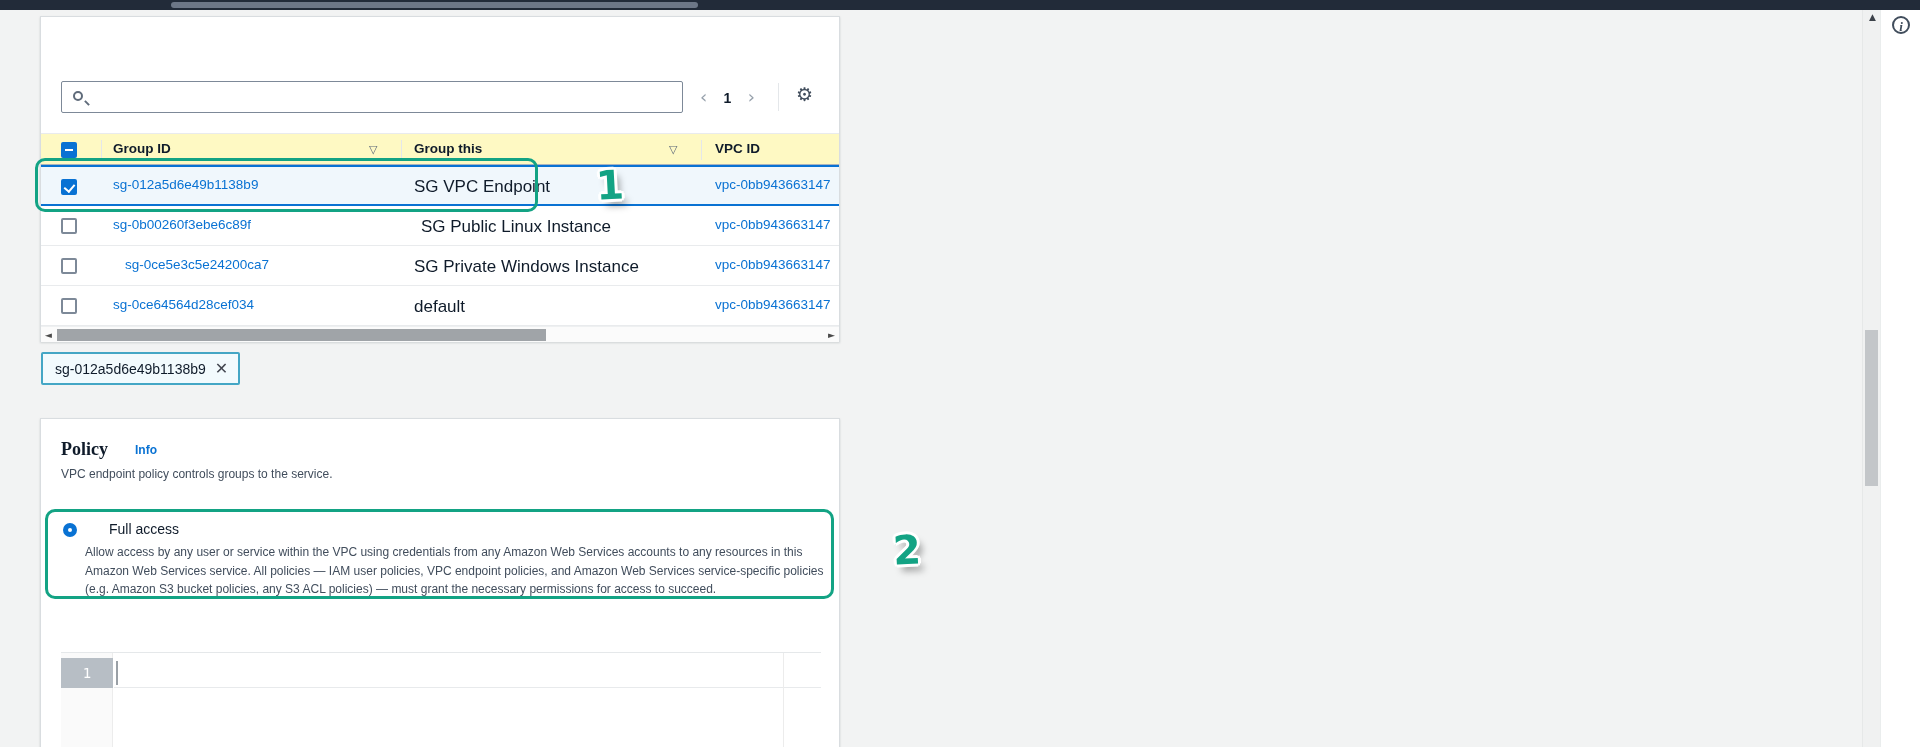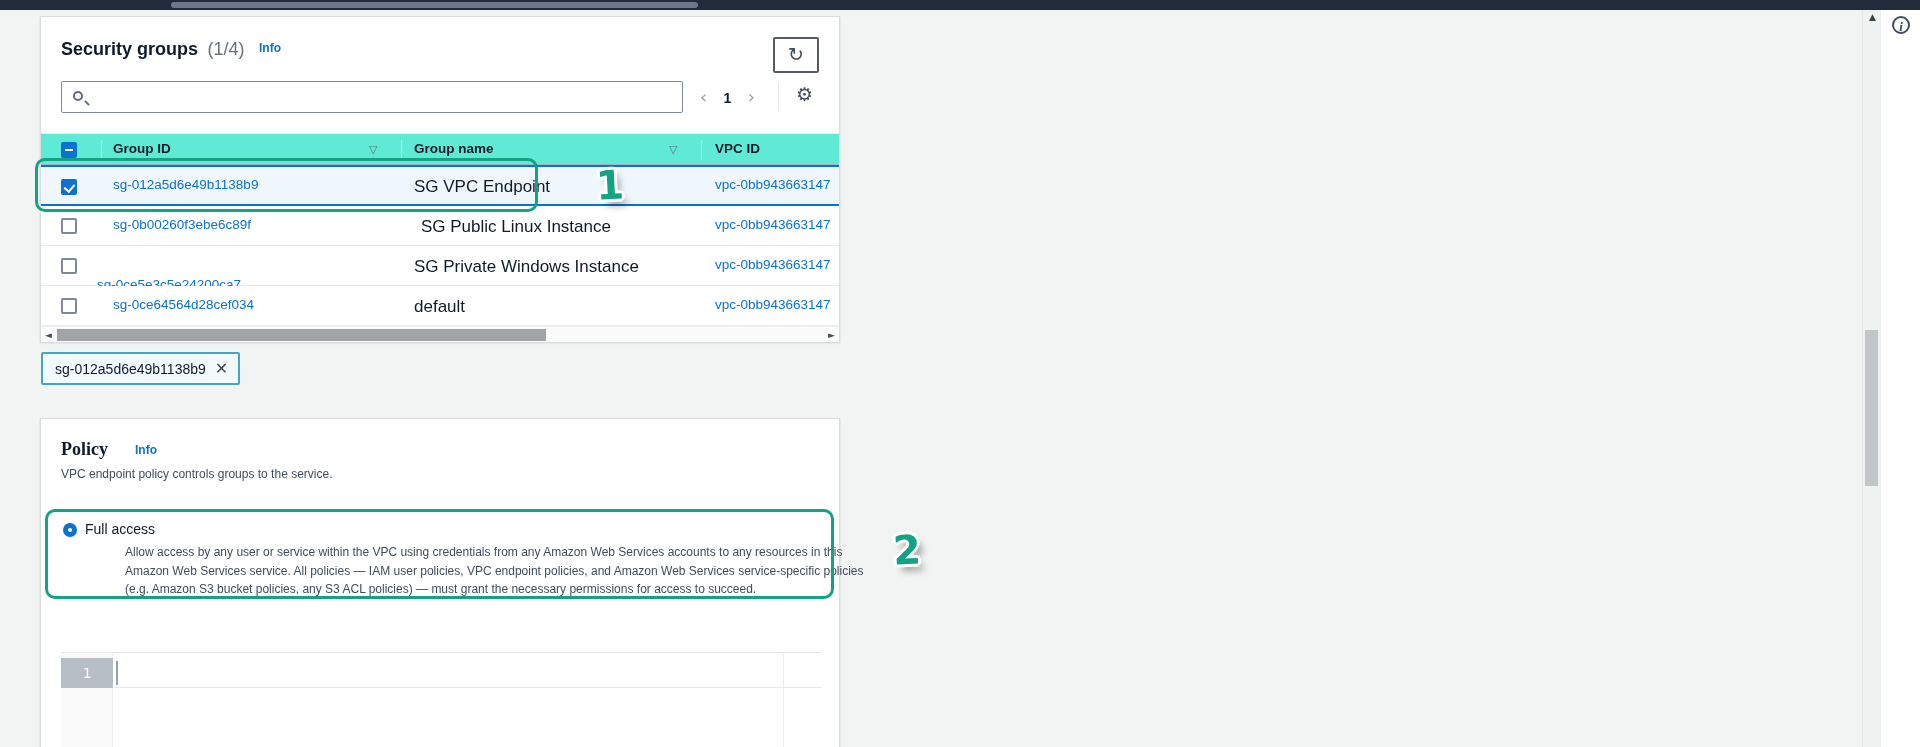--- a/index.html
+++ b/index.html
@@ -43,21 +43,21 @@
     font-style:italic; font-size:14px; color:#414d5c; font-family:"Liberation Sans",sans-serif; }
   .search-input::placeholder { color:#8b96a3; font-style:italic; }
   .pager { position:absolute; right:54px; top:4px; height:26px; }
   .pager-arrow { display:inline-block; font-size:18px; color:#97a1ac; padding:0 10px; cursor:pointer; line-height:24px; }
   .pager-num { display:inline-block; font-size:14px; font-weight:bold; color:#0f1b2a; padding:0 2px; cursor:pointer; line-height:24px; }
   .pager-divider { position:absolute; right:40px; top:2px; width:1px; height:28px; background:#e4e7ea; }
   .gear-btn { position:absolute; right:6px; top:2px; font-size:19px; color:#414d5c; cursor:pointer; }
 
   
   .table { position:absolute; left:0; top:116px; right:0; }
-  .thead { position:relative; height:32px; border-top:1px solid #e9ebed; border-bottom:1px solid #aab3bd; background:#5eead4; }
+  .thead { position:relative; height:32px; border-top:1px solid #e9ebed; border-bottom:1px solid #aab3bd; background:#fef9c3; }
   .th { position:absolute; top:7px; font-size:13.5px; font-weight:bold; color:#0f1b2a; white-space:nowrap; }
   .col-divider { position:absolute; top:6px; width:1px; height:20px; background:#e4e7ea; }
   .filter-tri { position:absolute; top:9px; font-size:11px; color:#5f6b7a; cursor:pointer; }
   .row { position:relative; height:40px; background:#fff; border-bottom:1px solid #e9ebed; }
   .row.selected { background:#f0f7fc; border-top:2px solid #0972d3; border-bottom:2px solid #0972d3; height:41px; }
   .cell-link { position:absolute; top:11px; font-size:13.5px; color:#0972d3; text-decoration:none; white-space:nowrap; cursor:pointer; }
   .row.selected .cell-link { top:10px; }
   .cell-text { position:absolute; top:11px; font-size:17px; color:#0f1b2a; white-space:nowrap; }
   .row.selected .cell-text { top:10px; }
   .cb { position:absolute; left:20px; top:12px; width:16px; height:16px; border-radius:2px; cursor:pointer; }
@@ -84,22 +84,22 @@
   .token-label { font-size:14px; color:#0f1b2a; white-space:nowrap; }
   .token-x { font-size:16px; color:#424650; cursor:pointer; line-height:16px; }
 
   
   .policy-title { position:absolute; left:20px; top:20px; font-size:18px; font-weight:bold; color:#0f1b2a;font-family:Liberation Serif, serif; }
   .policy-desc { position:absolute; left:20px; top:48px; font-size:12px; color:#414d5c; }
   .radio-group { position:absolute; left:20px; top:98px; right:20px; }
   .radio { position:absolute; width:14px; height:14px; border-radius:50%; cursor:pointer; }
   .radio.on { border:5px solid #0972d3; background:#fff; }
   .radio.off { border:2px solid #7d8998; background:#fff; }
-  .radio-label { position:absolute; font-size:14px; color:#0f1b2a; cursor:pointer; }
-  .radio-desc { position:absolute; font-size:12px; line-height:1.55; color:#414d5c; width:742px;margin-left:40px; }
+  .radio-label { position:absolute; font-size:14px; color:#0f1b2a; cursor:pointer;margin-left:24px; }
+  .radio-desc { position:absolute; font-size:12px; line-height:1.55; color:#414d5c; width:742px; }
   .inline-link { color:#0972d3; text-decoration:none; cursor:pointer; }
 
   
   .editor { position:absolute; left:20px; top:233px; width:760px; height:107px; border-top:1px solid #e5e8ea; background:#fff; }
   .gutter { position:absolute; left:0; top:0; width:52px; height:100%; background:#fafafa; border-right:1px solid #ececec; }
   .gutter-active { position:absolute; left:0; top:5px; width:52px; height:30px; background:#b7bec5; color:#fff;
     font-size:14px; text-align:center; line-height:30px; font-family:"DejaVu Sans Mono",monospace; }
   .editor-area { position:absolute; left:53px; top:0; right:0; height:100%; cursor:text; }
   .active-line { position:absolute; left:0; top:5px; right:0; height:30px; border-bottom:1px solid #e8eaec; }
   .caret { position:absolute; left:2px; top:8px; width:2px; height:24px; background:#9aa0a6; }
@@ -135,28 +135,20 @@
 <body>
 
 <div id="screen">
 
   <div class="topbar">
     <div class="topbar-thumb"></div>
   </div>
 
   <div class="card" id="sg-card">
 
-    <div class="card-header">
-      <span class="card-title">Security groups</span>
-      <span class="card-count">&nbsp;<span>(1/4)</span></span>
-      <a class="info-link">Info</a>
-      <div class="refresh-btn glyph">
-        <span>↻</span>
-      </div>
-    </div>
 
     <div class="filter-row">
       <div class="search-box">
         <span class="search-glass"></span>
       </div>
       <div class="pager">
         <span class="pager-arrow glyph">‹</span>
         <span class="pager-num">1</span>
         <span class="pager-arrow glyph">›</span>
       </div>
@@ -164,21 +156,21 @@
       <span class="gear-btn glyph">⚙</span>
     </div>
 
     <div class="table">
       <div class="thead">
         <div class="cb indeterminate" style="top:8px;"></div>
         <div class="col-divider" style="left:60px;"></div>
         <span class="th" style="left:72px;">Group ID</span>
         <span class="filter-tri glyph" style="left:328px;">▽</span>
         <div class="col-divider" style="left:360px;"></div>
-        <span class="th" style="left:373px;">Group name</span>
+        <span class="th" style="left:373px;">Group this</span>
         <span class="filter-tri glyph" style="left:628px;">▽</span>
         <div class="col-divider" style="left:660px;"></div>
         <span class="th" style="left:674px;">VPC ID</span>
       </div>
 
       <div class="row selected">
         <div class="cb checked"></div>
         <a class="cell-link" style="left:72px;">sg-012a5d6e49b1138b9</a>
         <span class="cell-text" style="left:373px;">SG VPC Endpoint</span>
         <div class="vpc-clip">
@@ -190,21 +182,21 @@
         <div class="cb empty"></div>
         <a class="cell-link" style="left:72px;">sg-0b00260f3ebe6c89f</a>
         <span class="cell-text" style="left:380px;">SG Public Linux Instance</span>
         <div class="vpc-clip">
             <a class="cell-link" style="left:0;">vpc-0bb943663147</a>
           </div>
       </div>
 
       <div class="row">
         <div class="cb empty"></div>
-        <a class="cell-link" style="left:56px;margin-top:20px;">sg-0ce5e3c5e24200ca7</a>
+        <a class="cell-link" style="left:84px;">sg-0ce5e3c5e24200ca7</a>
         <span class="cell-text" style="left:373px;">SG Private Windows Instance</span>
         <div class="vpc-clip">
             <a class="cell-link" style="left:0;">vpc-0bb943663147</a>
           </div>
       </div>
 
       <div class="row">
         <div class="cb empty"></div>
         <a class="cell-link" style="left:72px;">sg-0ce64564d28cef034</a>
         <span class="cell-text" style="left:373px;text-align:right;">default</span>

